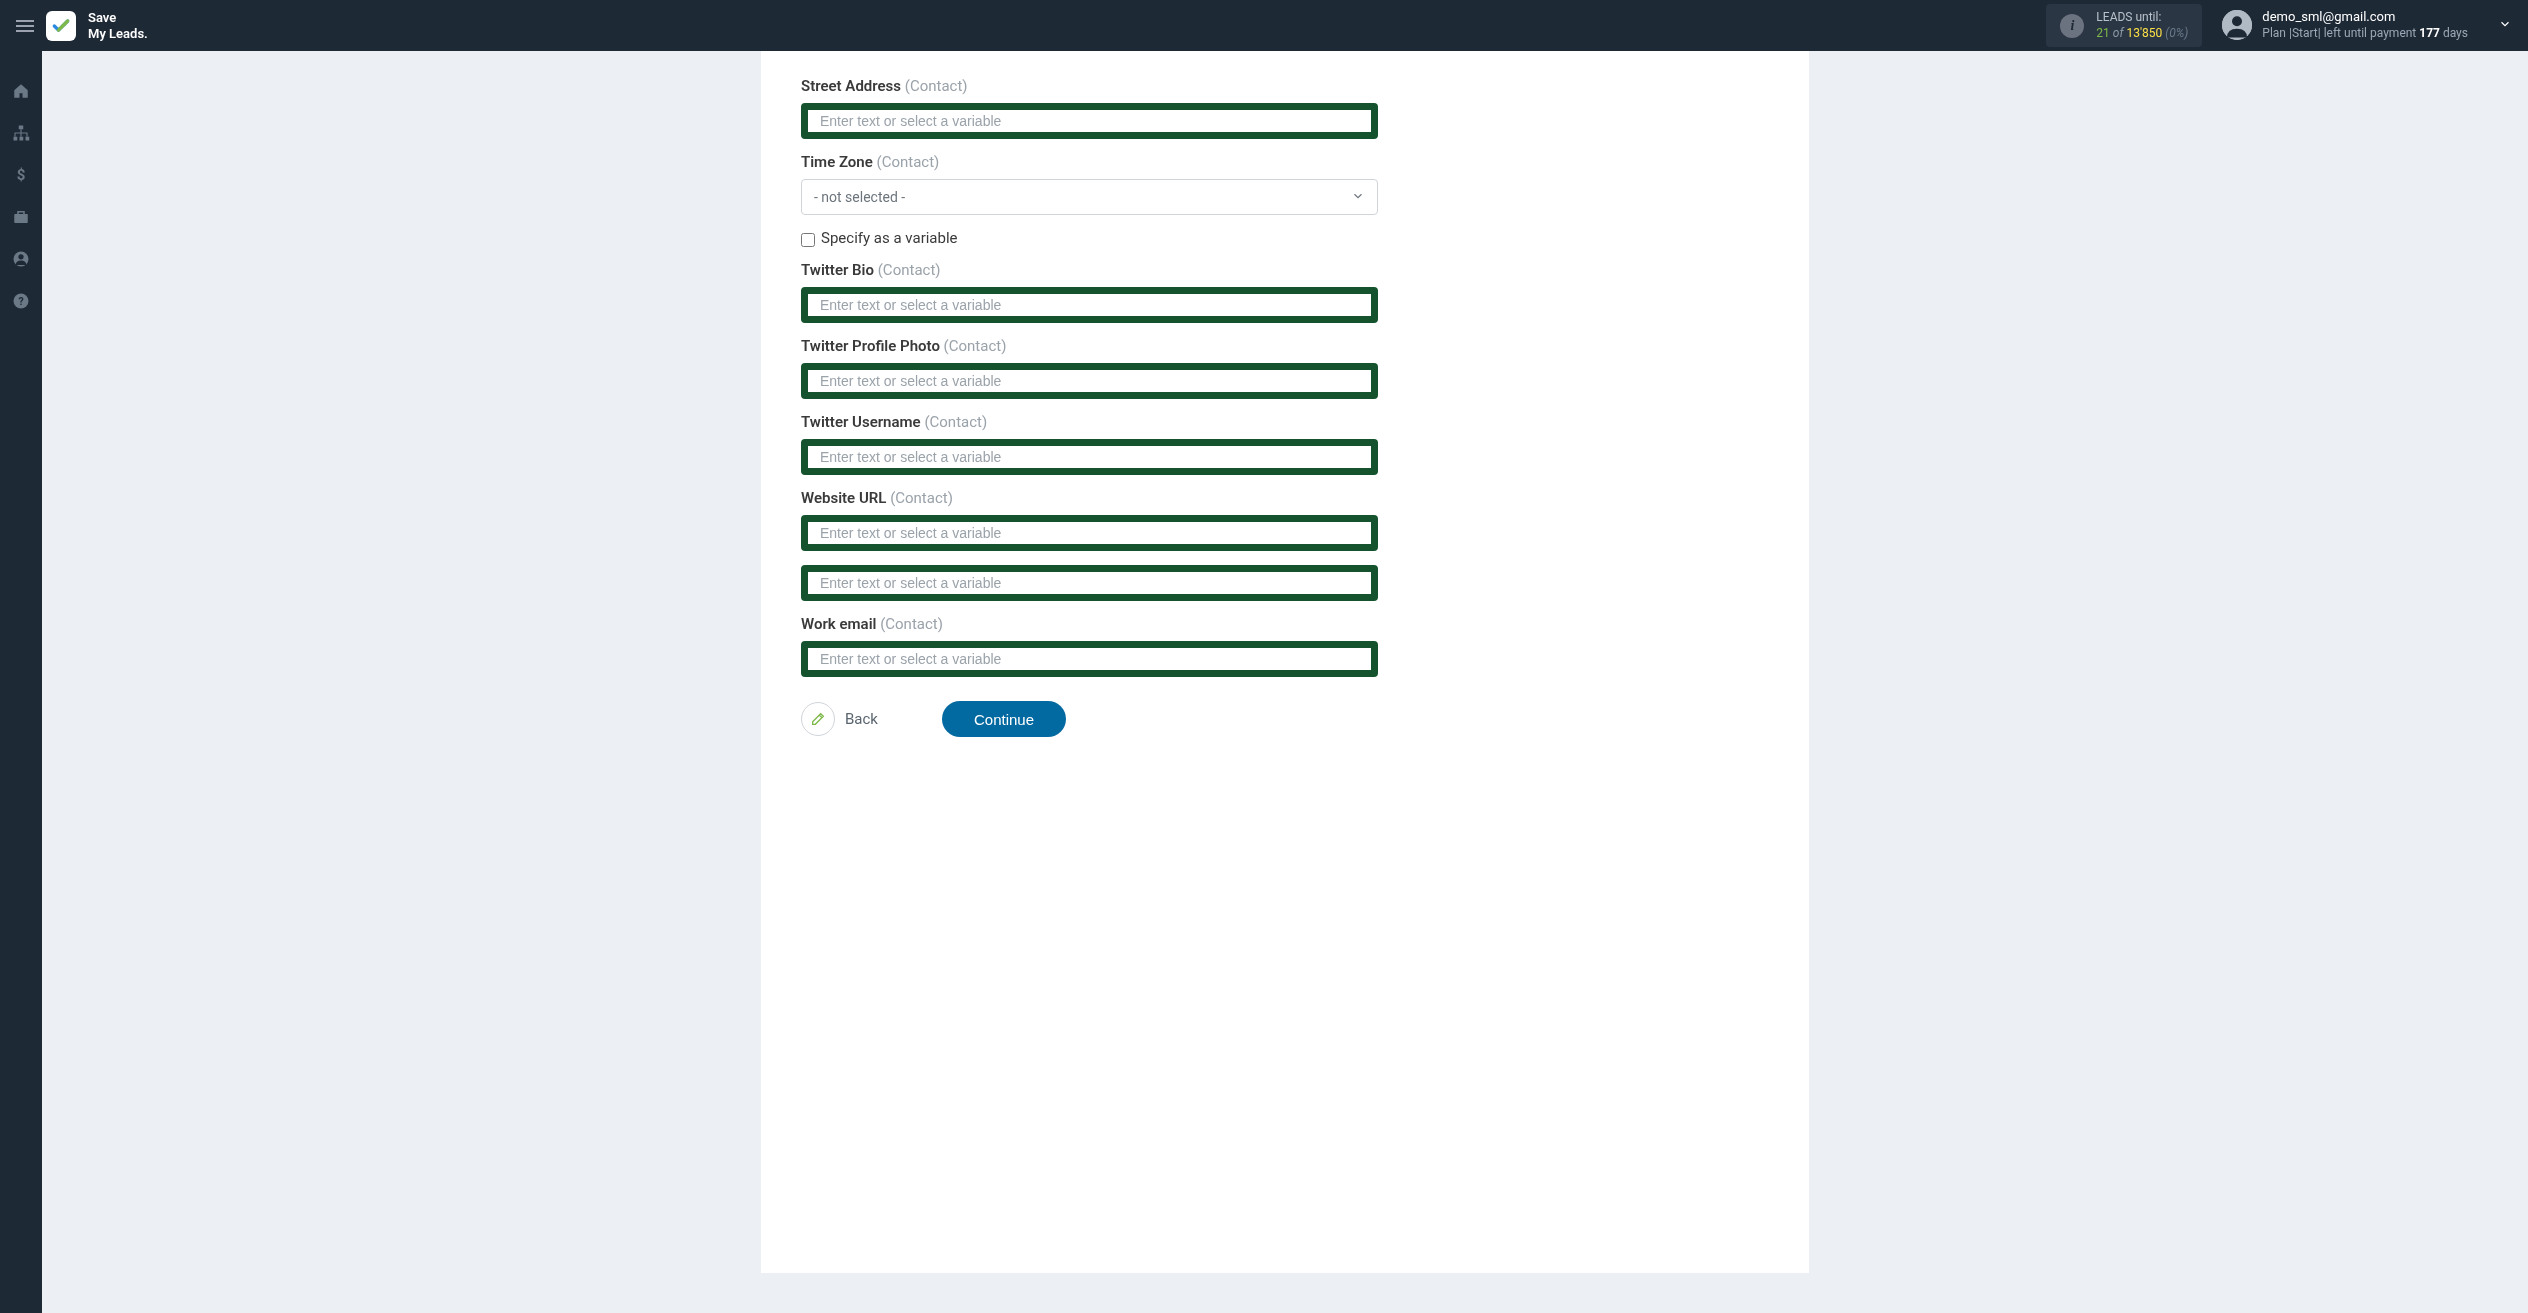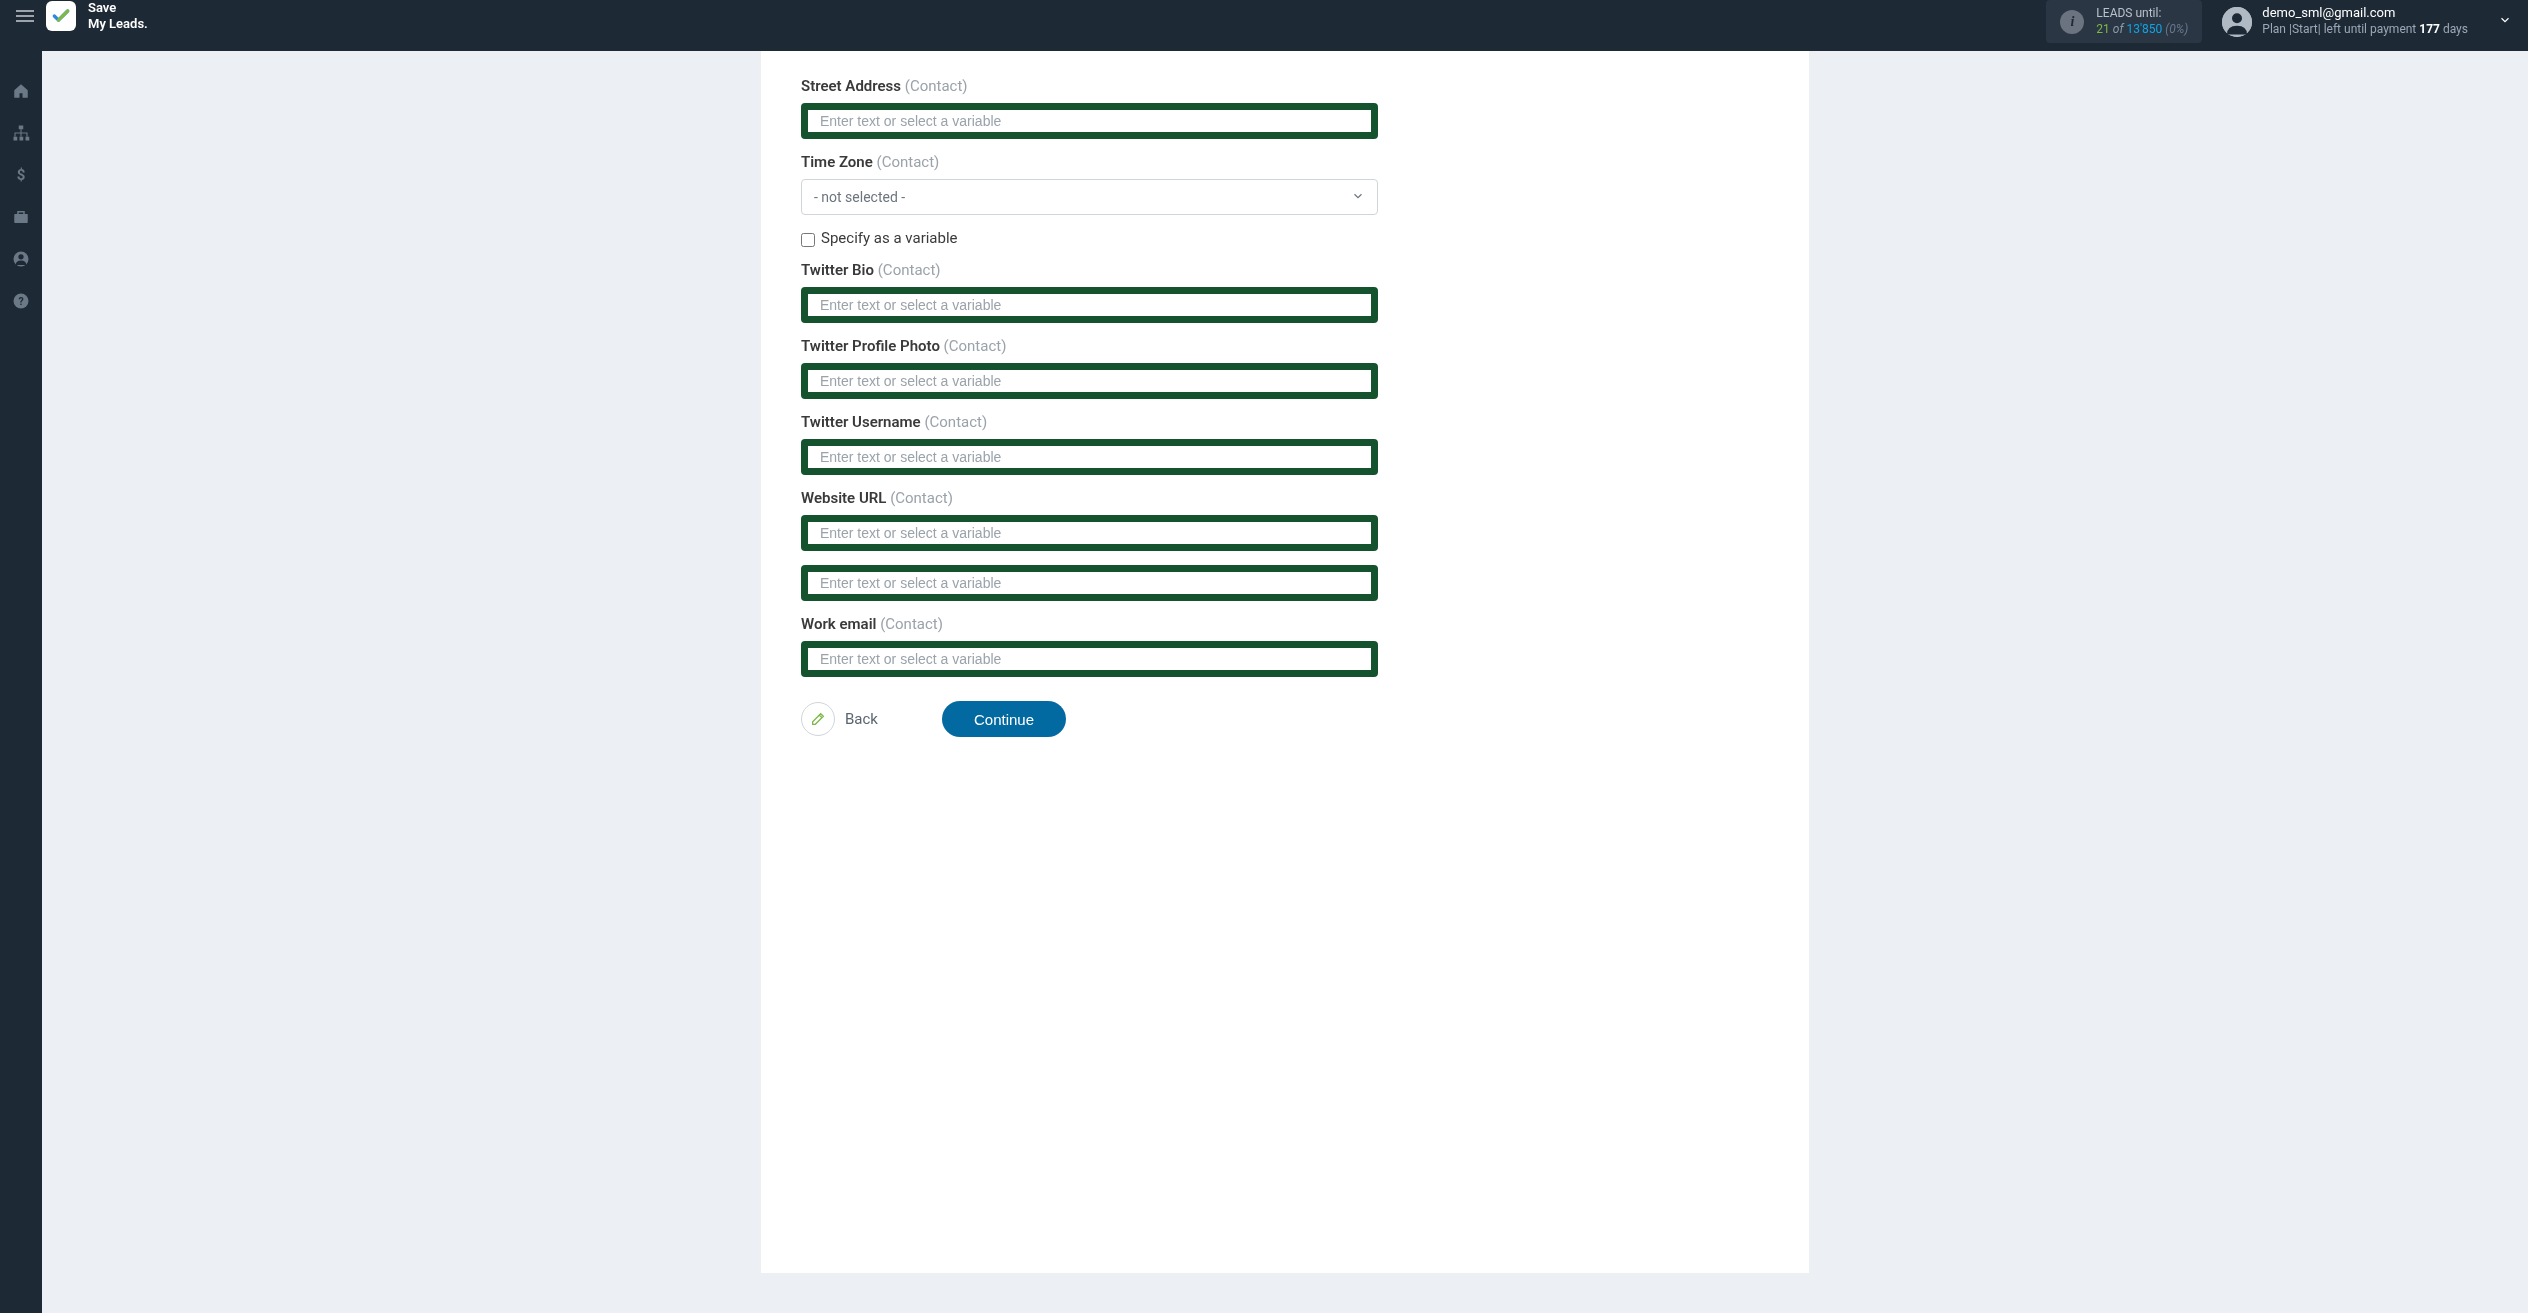--- a/index.html
+++ b/index.html
@@ -9,21 +9,21 @@
     }
     body {
       font-family: -apple-system, BlinkMacSystemFont, 'Segoe UI', Roboto, Arial, sans-serif;
       background: #ecf0f4;
       color: #333;
     }
     .header {
       background: #1e2936;
       height: 51px;
       display: flex;
-      align-items: flex-start;
+      align-items: center;
       padding: 0 16px;
       justify-content: space-between;
     }
     .header-left {
       display: flex;
       align-items: center;
       gap: 12px;
     }
     .menu-icon {
       color: #fff;
@@ -89,21 +89,21 @@
       line-height: 1.3;
     }
     .leads-count {
       color: #7db848;
     }
     .leads-of {
       color: #8b9aa8;
       font-style: italic;
     }
     .leads-total {
-      color: #0ea5e9;
+      color: #fde047;
     }
     .leads-pct {
       color: #687889;
       font-style: italic;
     }
     .user-info {
       display: flex;
       align-items: center;
       gap: 10px;
     }

